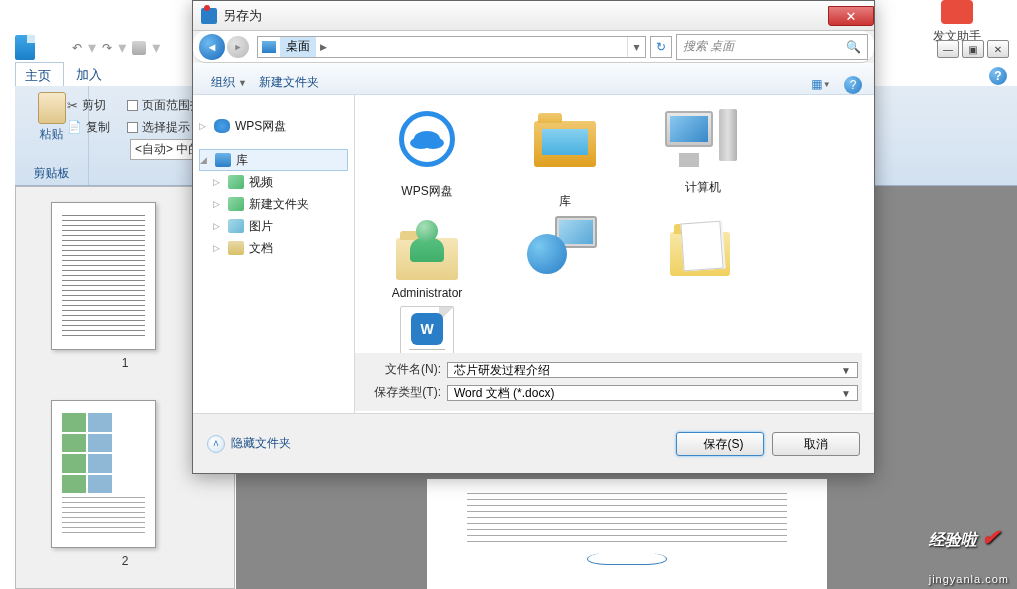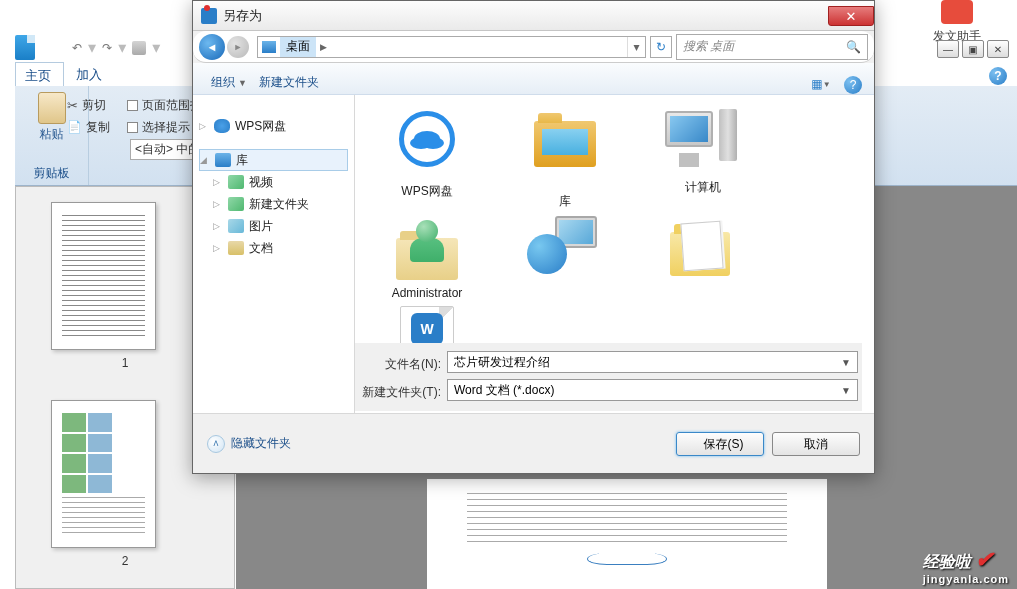--- a/index.html
+++ b/index.html
@@ -124,33 +124,33 @@
   .bi-folder .sheet { position:absolute; top:2px; left:12px; width:40px; height:48px; background:#fff; border:1px solid #ccc; transform:rotate(-4deg); box-shadow:2px 0 0 #f4f4f4;}
   
   .bi-word { position:relative; width:54px; height:62px; margin:2px auto 0; background:#fff; border:1px solid #ccc; border-radius:2px;}
   .bi-word:before { content:''; position:absolute; top:0; right:0; width:14px; height:14px; background:linear-gradient(-45deg,transparent 48%, #ddd 50%);}
   .bi-word .w { position:absolute; top:6px; left:50%; transform:translateX(-50%); width:32px; height:32px; background:#2a7ec8; border-radius:6px; color:#fff; font-size:14px; font-weight:bold; line-height:32px; text-align:center;}
   .bi-word .lines { position:absolute; bottom:6px; left:8px; right:8px; height:12px; background:repeating-linear-gradient(180deg,#bbb 0,#bbb 1px,transparent 1px, transparent 4px);}
   
   .dlg-fields { position:absolute; left:162px; right:12px; bottom:62px; background:#f0f0f0; padding:8px 4px 4px; border-top: none;}
   .field-row { display:flex; align-items:flex-end; margin-bottom:6px; font-size:12px;}
   .field-row .flabel { width:88px; text-align:right; padding-right:6px; color:#333;}
-  .field-row .finput { flex:1; height:22px; border:1px solid #999; background:#fff; padding:0 6px; display:flex; align-items:center;}
+  .field-row .finput { flex:1; height:16px; border:1px solid #999; background:#fff; padding:0 6px; display:flex; align-items:center;}
   .field-row .finput .drop { margin-left:auto; color:#555; font-size:10px;}
   
   .dlg-footer { position:absolute; bottom:0; left:0; right:0; height:60px; background:#f0f0f0; border-top:1px solid #d8d8d8; display:flex; align-items:center; padding: 0 14px;}
   .hide-folders { display:flex; align-items:center; font-size:12px; color:#1a4e89; gap:6px;}
   .hide-folders .circ { width:18px; height:18px; border:1px solid #a8c8e0; border-radius:50%; background:radial-gradient(circle at 35% 35%, #fff, #d0e4f4); display:flex; align-items:center; justify-content:center; color:#3a78b0; font-size:10px;}
   .dlg-footer .spacer { flex:1;}
   .dlg-btn { width:88px; height:24px; border:1px solid #888; background:linear-gradient(180deg,#fdfdfd,#e4e4e4); border-radius:3px; font-size:12px; margin-left:8px; text-align:center; line-height:22px; cursor:pointer;}
   .dlg-btn.primary { border:1px solid #3a88c8; box-shadow:0 0 3px #6ab8f0;padding-left:7px;}
   
   .watermark { position:absolute; bottom:4px; right:8px; color:#fff; text-shadow:1px 1px 2px #000; font-size:16px; font-weight:bold; font-style:italic;}
   .watermark .check { color:#e03030; font-size:22px;}
-  .watermark .sub { display:block; font-size:11px; font-weight:bold; font-style:normal; letter-spacing:1px;}
+  .watermark .sub { display:block; font-size:11px; font-weight:normal; font-style:normal; letter-spacing:1px;margin-top:22px;}
 </style>
 </head>
 <body>
 
 <div class="right-widget">
   <div class="redicon"></div>
   <div>发文助手</div>
 </div>
 
 <div class="win-controls">
@@ -375,21 +375,21 @@
 
   <div class="dlg-fields">
     <div class="field-row">
       <div class="flabel">文件名(N):</div>
       <div class="finput">
           <span>芯片研发过程介绍</span>
           <span class="drop">▼</span>
         </div>
     </div>
     <div class="field-row">
-      <div class="flabel">新建文件夹(T):</div>
+      <div class="flabel">保存类型(T):</div>
       <div class="finput">
           <span>Word 文档 (*.docx)</span>
           <span class="drop">▼</span>
         </div>
     </div>
   </div>
 
   <div class="dlg-footer">
     <div class="hide-folders">
       <div class="circ">˄</div>

